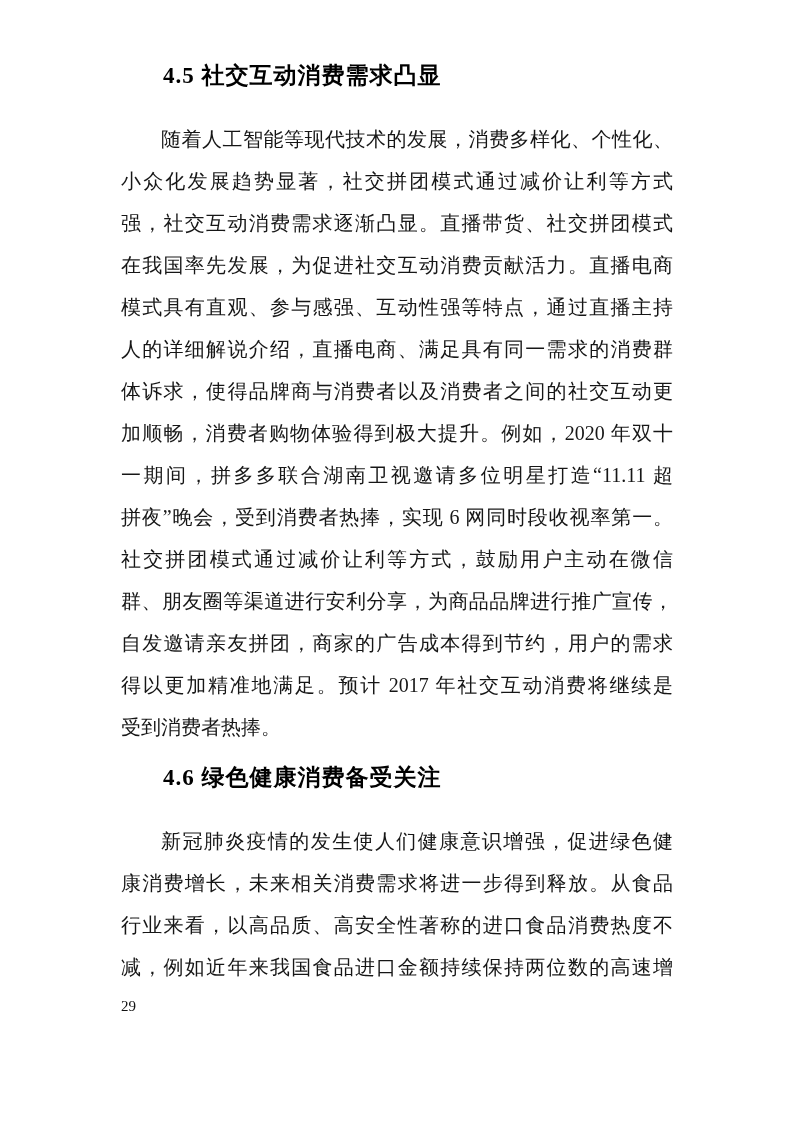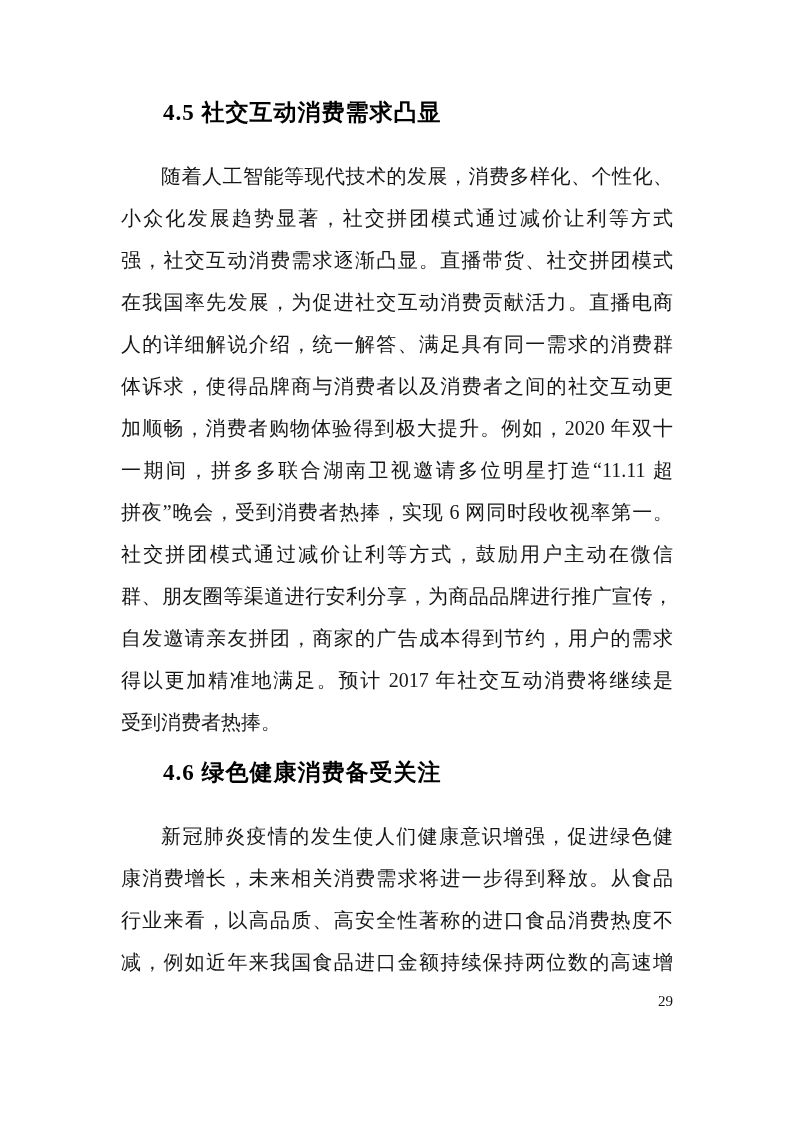--- a/index.html
+++ b/index.html
@@ -14,21 +14,21 @@
     background: #ffffff;
     overflow: hidden;
     font-family: "Liberation Serif", "DejaVu Serif", serif;
     color: #161616;
   }
   .content {
     position: absolute;
     left: 121px;
     top: 0;
     width: 552px;
-    padding-top: 99px;
+    padding-top: 62px;
     box-sizing: content-box;
   }
   .section-heading {
     font-size: 23px;
     font-weight: bold;
     color: #000000;
     line-height: 28px;
     margin: 0 0 0 42px;
     letter-spacing: 1px;
     white-space: nowrap;
@@ -49,41 +49,42 @@
     white-space: nowrap;
   }
   .line.first-line {
     text-indent: 2em;
   }
   .line.last-line {
     text-align-last: left;
   }
   .page-number {
     margin-top: 8px;
-    text-align: right;
+    text-align: left;
     font-size: 15px;
     line-height: 20px;
     color: #111111;
     font-family: "Liberation Serif", "DejaVu Serif", serif;
   }
 </style>
 </head>
 <body>
 
 <div class="page">
   <div class="content">
 
     <h2 class="section-heading heading-45">4.5 社交互动消费需求凸显</h2>
 
     <div class="paragraph">
       <div class="line first-line">随着人工智能等现代技术的发展，消费多样化、个性化、</div>
       <div class="line">小众化发展趋势显著，社交拼团模式通过减价让利等方式</div>
       <div class="line">强，社交互动消费需求逐渐凸显。直播带货、社交拼团模式</div>
       <div class="line">在我国率先发展，为促进社交互动消费贡献活力。直播电商</div>
-      <div class="line">人的详细解说介绍，统一解答、满足具有同一需求的消费群</div>
+      <div class="line">模式具有直观、参与感强、互动性强等特点，通过直播主持</div>
+      <div class="line">人的详细解说介绍，直播电商、满足具有同一需求的消费群</div>
       <div class="line">体诉求，使得品牌商与消费者以及消费者之间的社交互动更</div>
       <div class="line">加顺畅，消费者购物体验得到极大提升。例如，2020 年双十</div>
       <div class="line">一期间，拼多多联合湖南卫视邀请多位明星打造“11.11 超</div>
       <div class="line">拼夜”晚会，受到消费者热捧，实现 6 网同时段收视率第一。</div>
       <div class="line">社交拼团模式通过减价让利等方式，鼓励用户主动在微信</div>
       <div class="line">群、朋友圈等渠道进行安利分享，为商品品牌进行推广宣传，</div>
       <div class="line">自发邀请亲友拼团，商家的广告成本得到节约，用户的需求</div>
       <div class="line">得以更加精准地满足。预计 2017 年社交互动消费将继续是</div>
       <div class="line last-line">受到消费者热捧。</div>
     </div>

